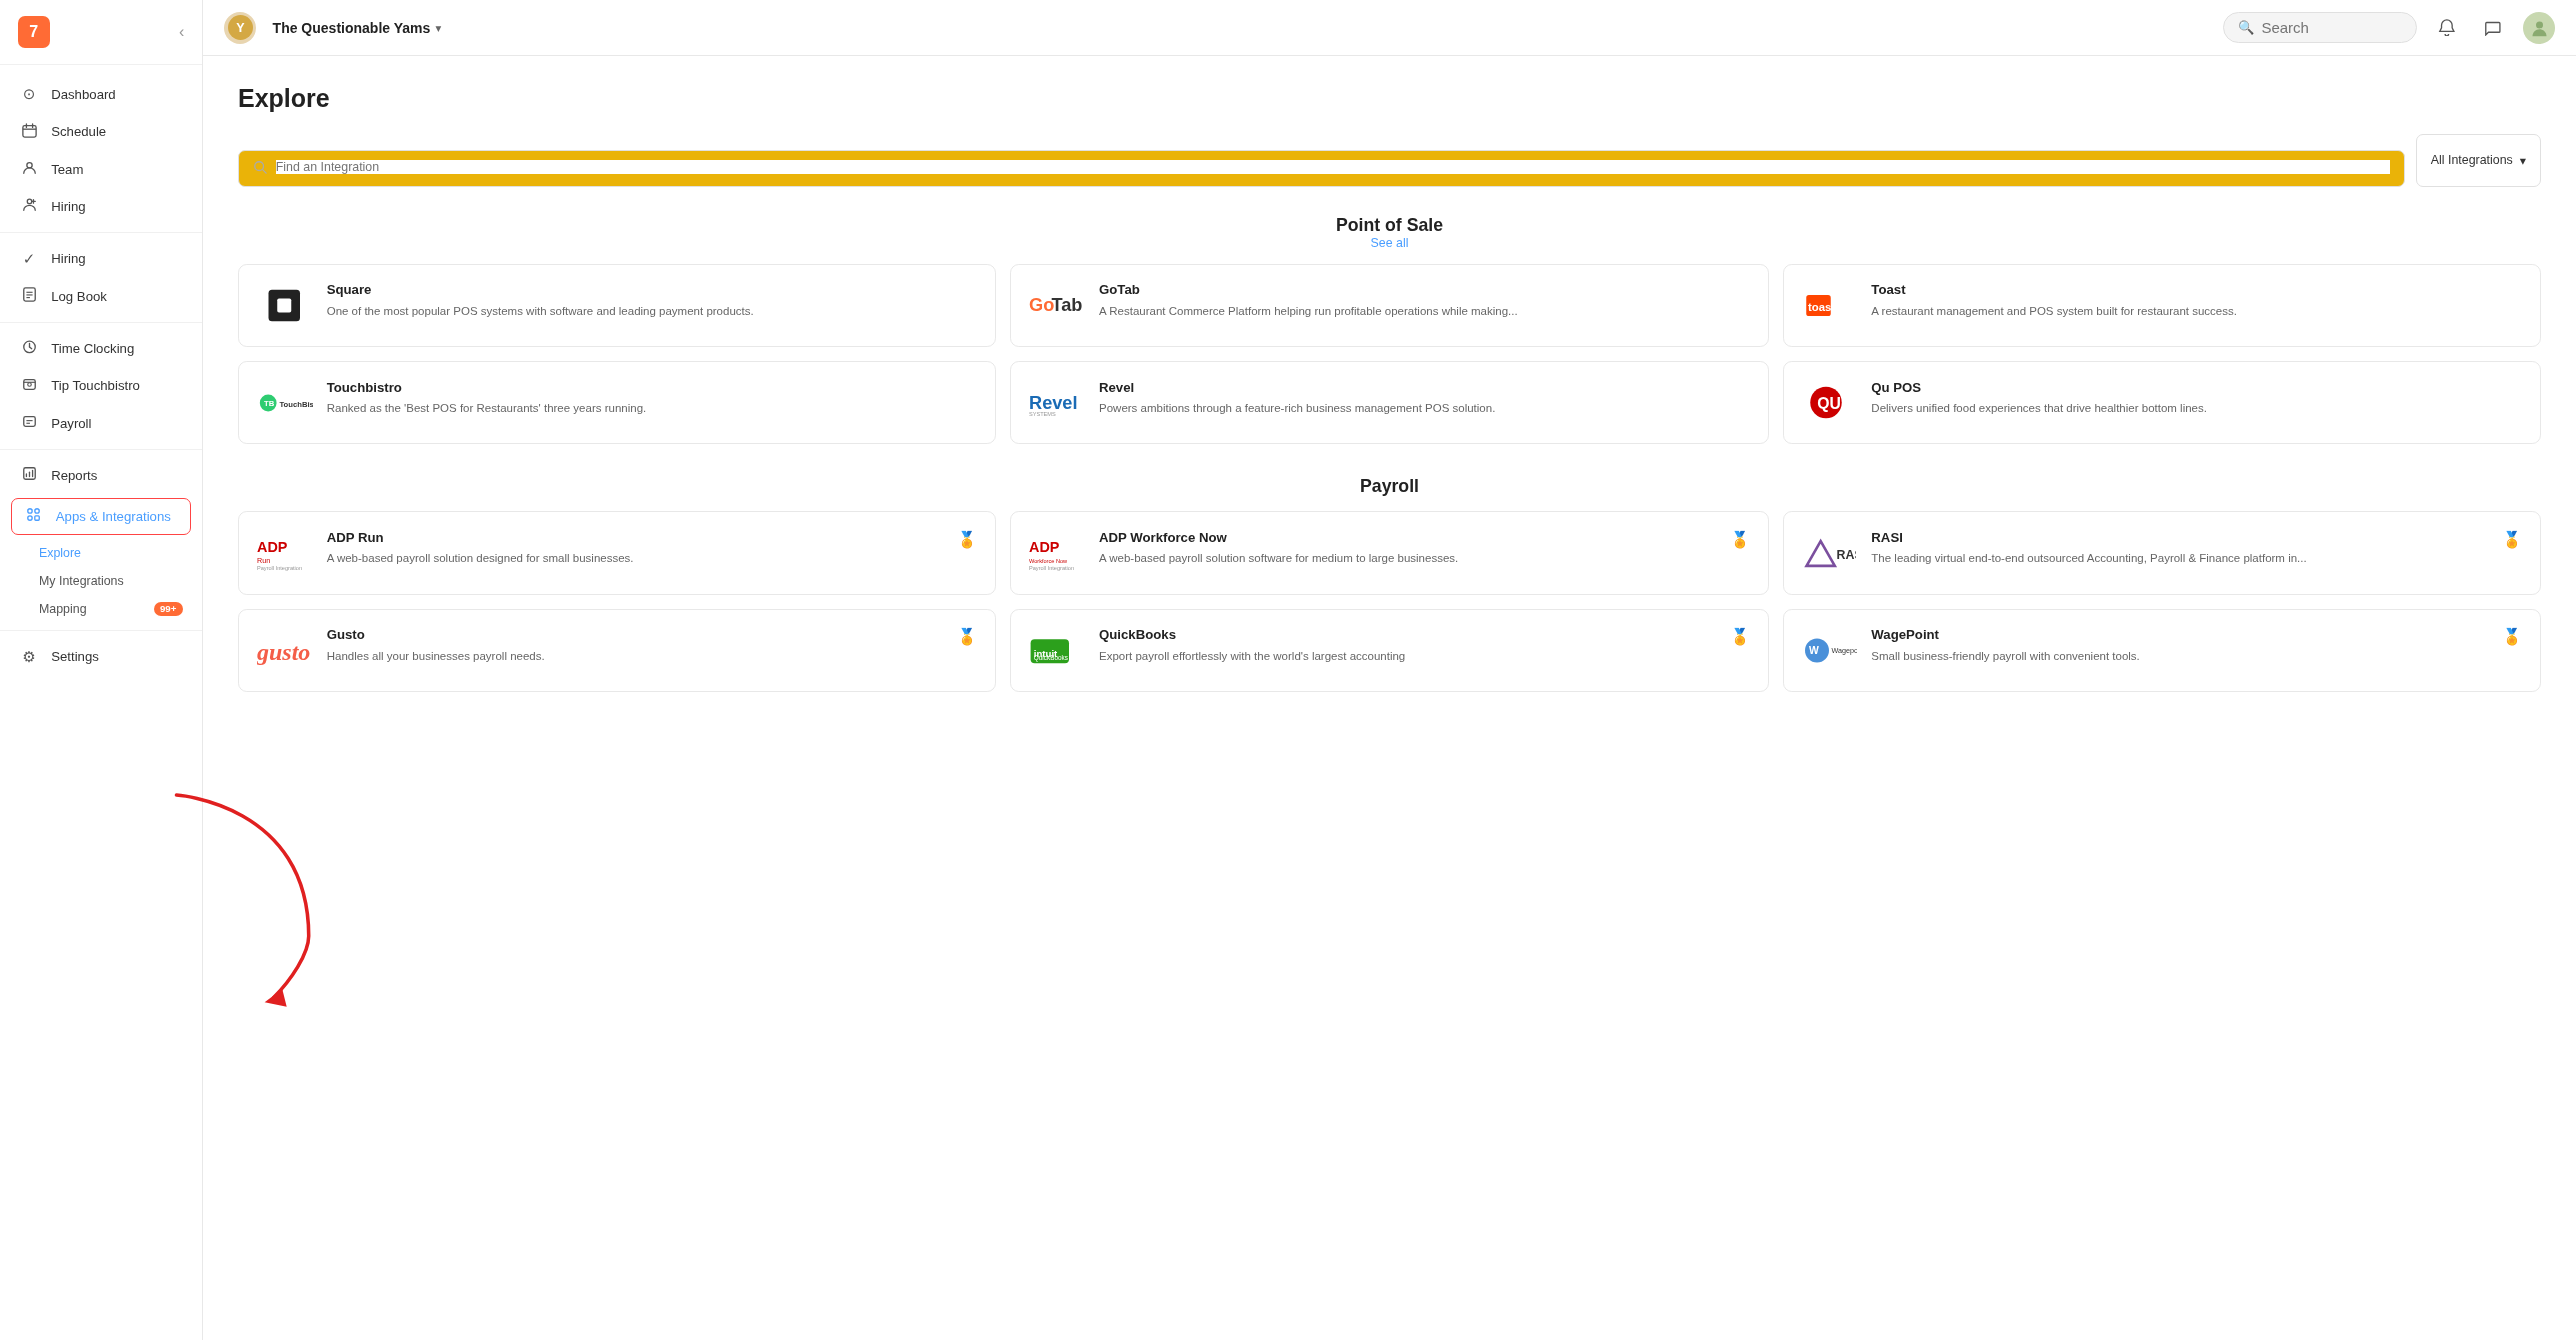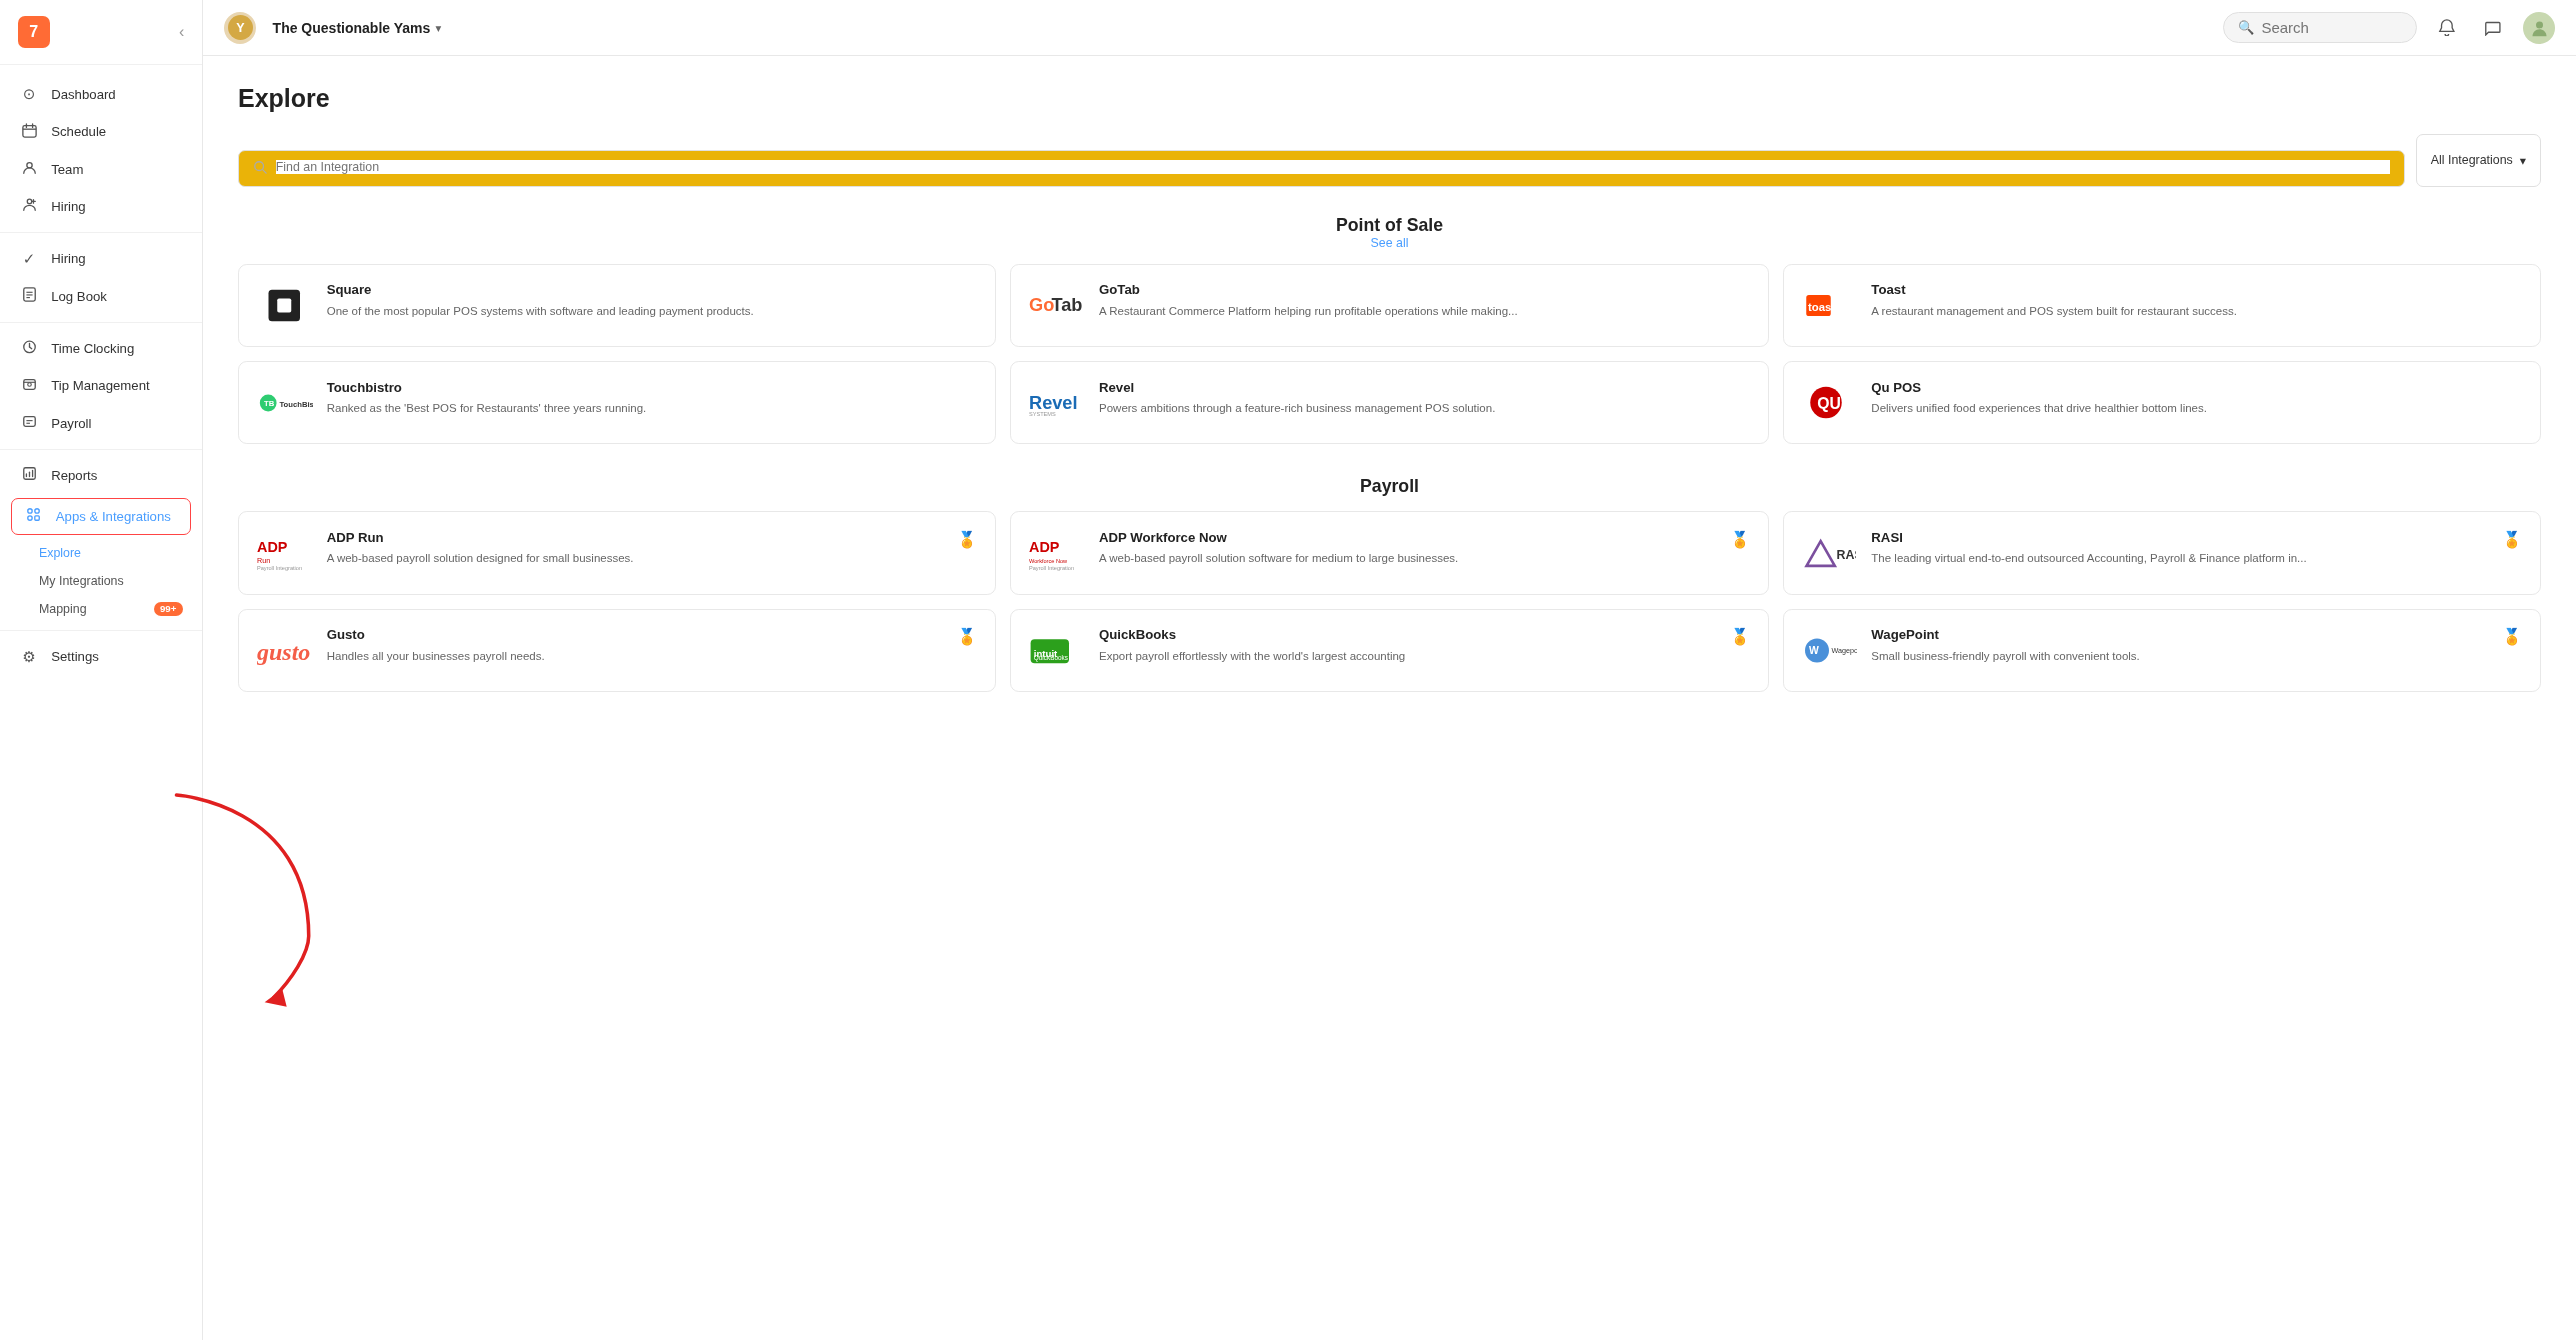--- a/index.html
+++ b/index.html
@@ -388,21 +388,21 @@
     </div>
 
     <div class="nav-item">
       <span class="nav-icon">
         <svg width="15" height="15" viewBox="0 0 17 17" fill="none">
             <rect x="2" y="3" width="13" height="11" rx="2" stroke="#555" stroke-width="1.5"></rect>
             <circle cx="8.5" cy="8.5" r="2" stroke="#555" stroke-width="1.3"></circle>
             <line x1="2" y1="6" x2="15" y2="6" stroke="#555" stroke-width="1.3"></line>
           </svg>
       </span>
-      <span>Tip Management</span>
+      <span>Tip Touchbistro</span>
     </div>
 
     <div class="nav-item">
       <span class="nav-icon">
         <svg width="15" height="15" viewBox="0 0 17 17" fill="none">
             <rect x="2" y="3" width="13" height="11" rx="2" stroke="#555" stroke-width="1.5"></rect>
             <line x1="5" y1="7.5" x2="12" y2="7.5" stroke="#555" stroke-width="1.3"></line>
             <line x1="5" y1="10.5" x2="9" y2="10.5" stroke="#555" stroke-width="1.3"></line>
           </svg>
       </span>

